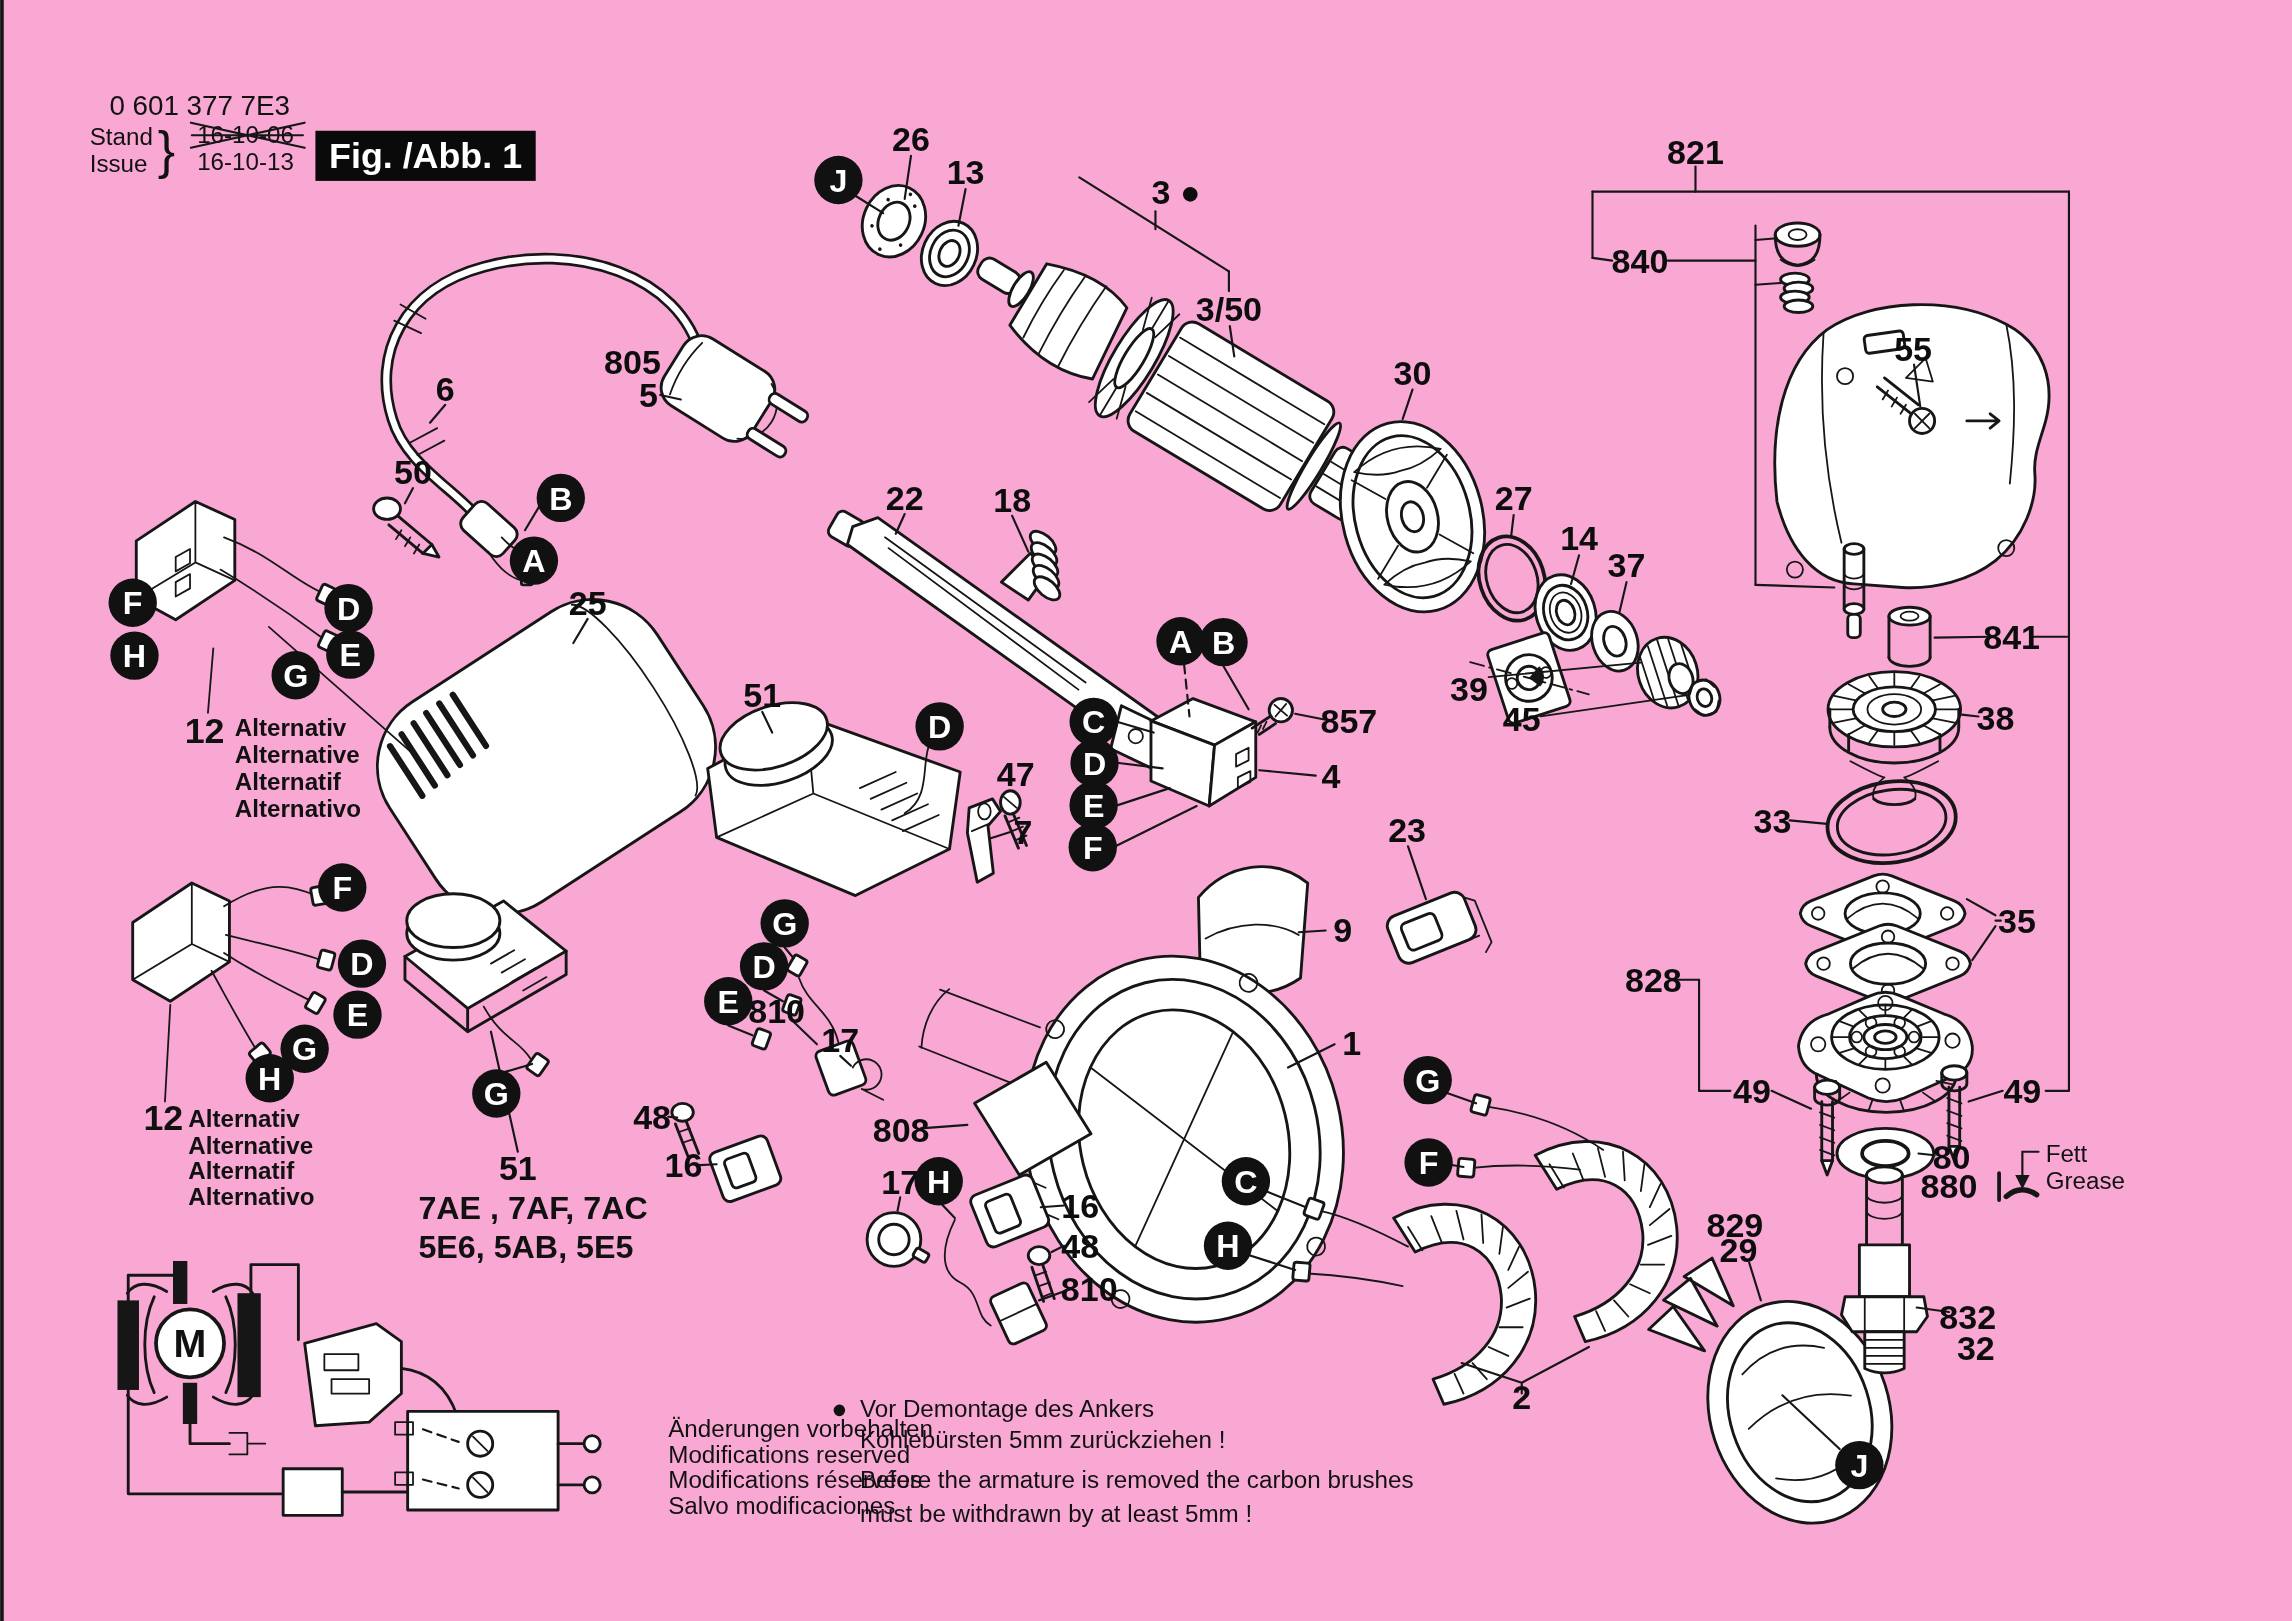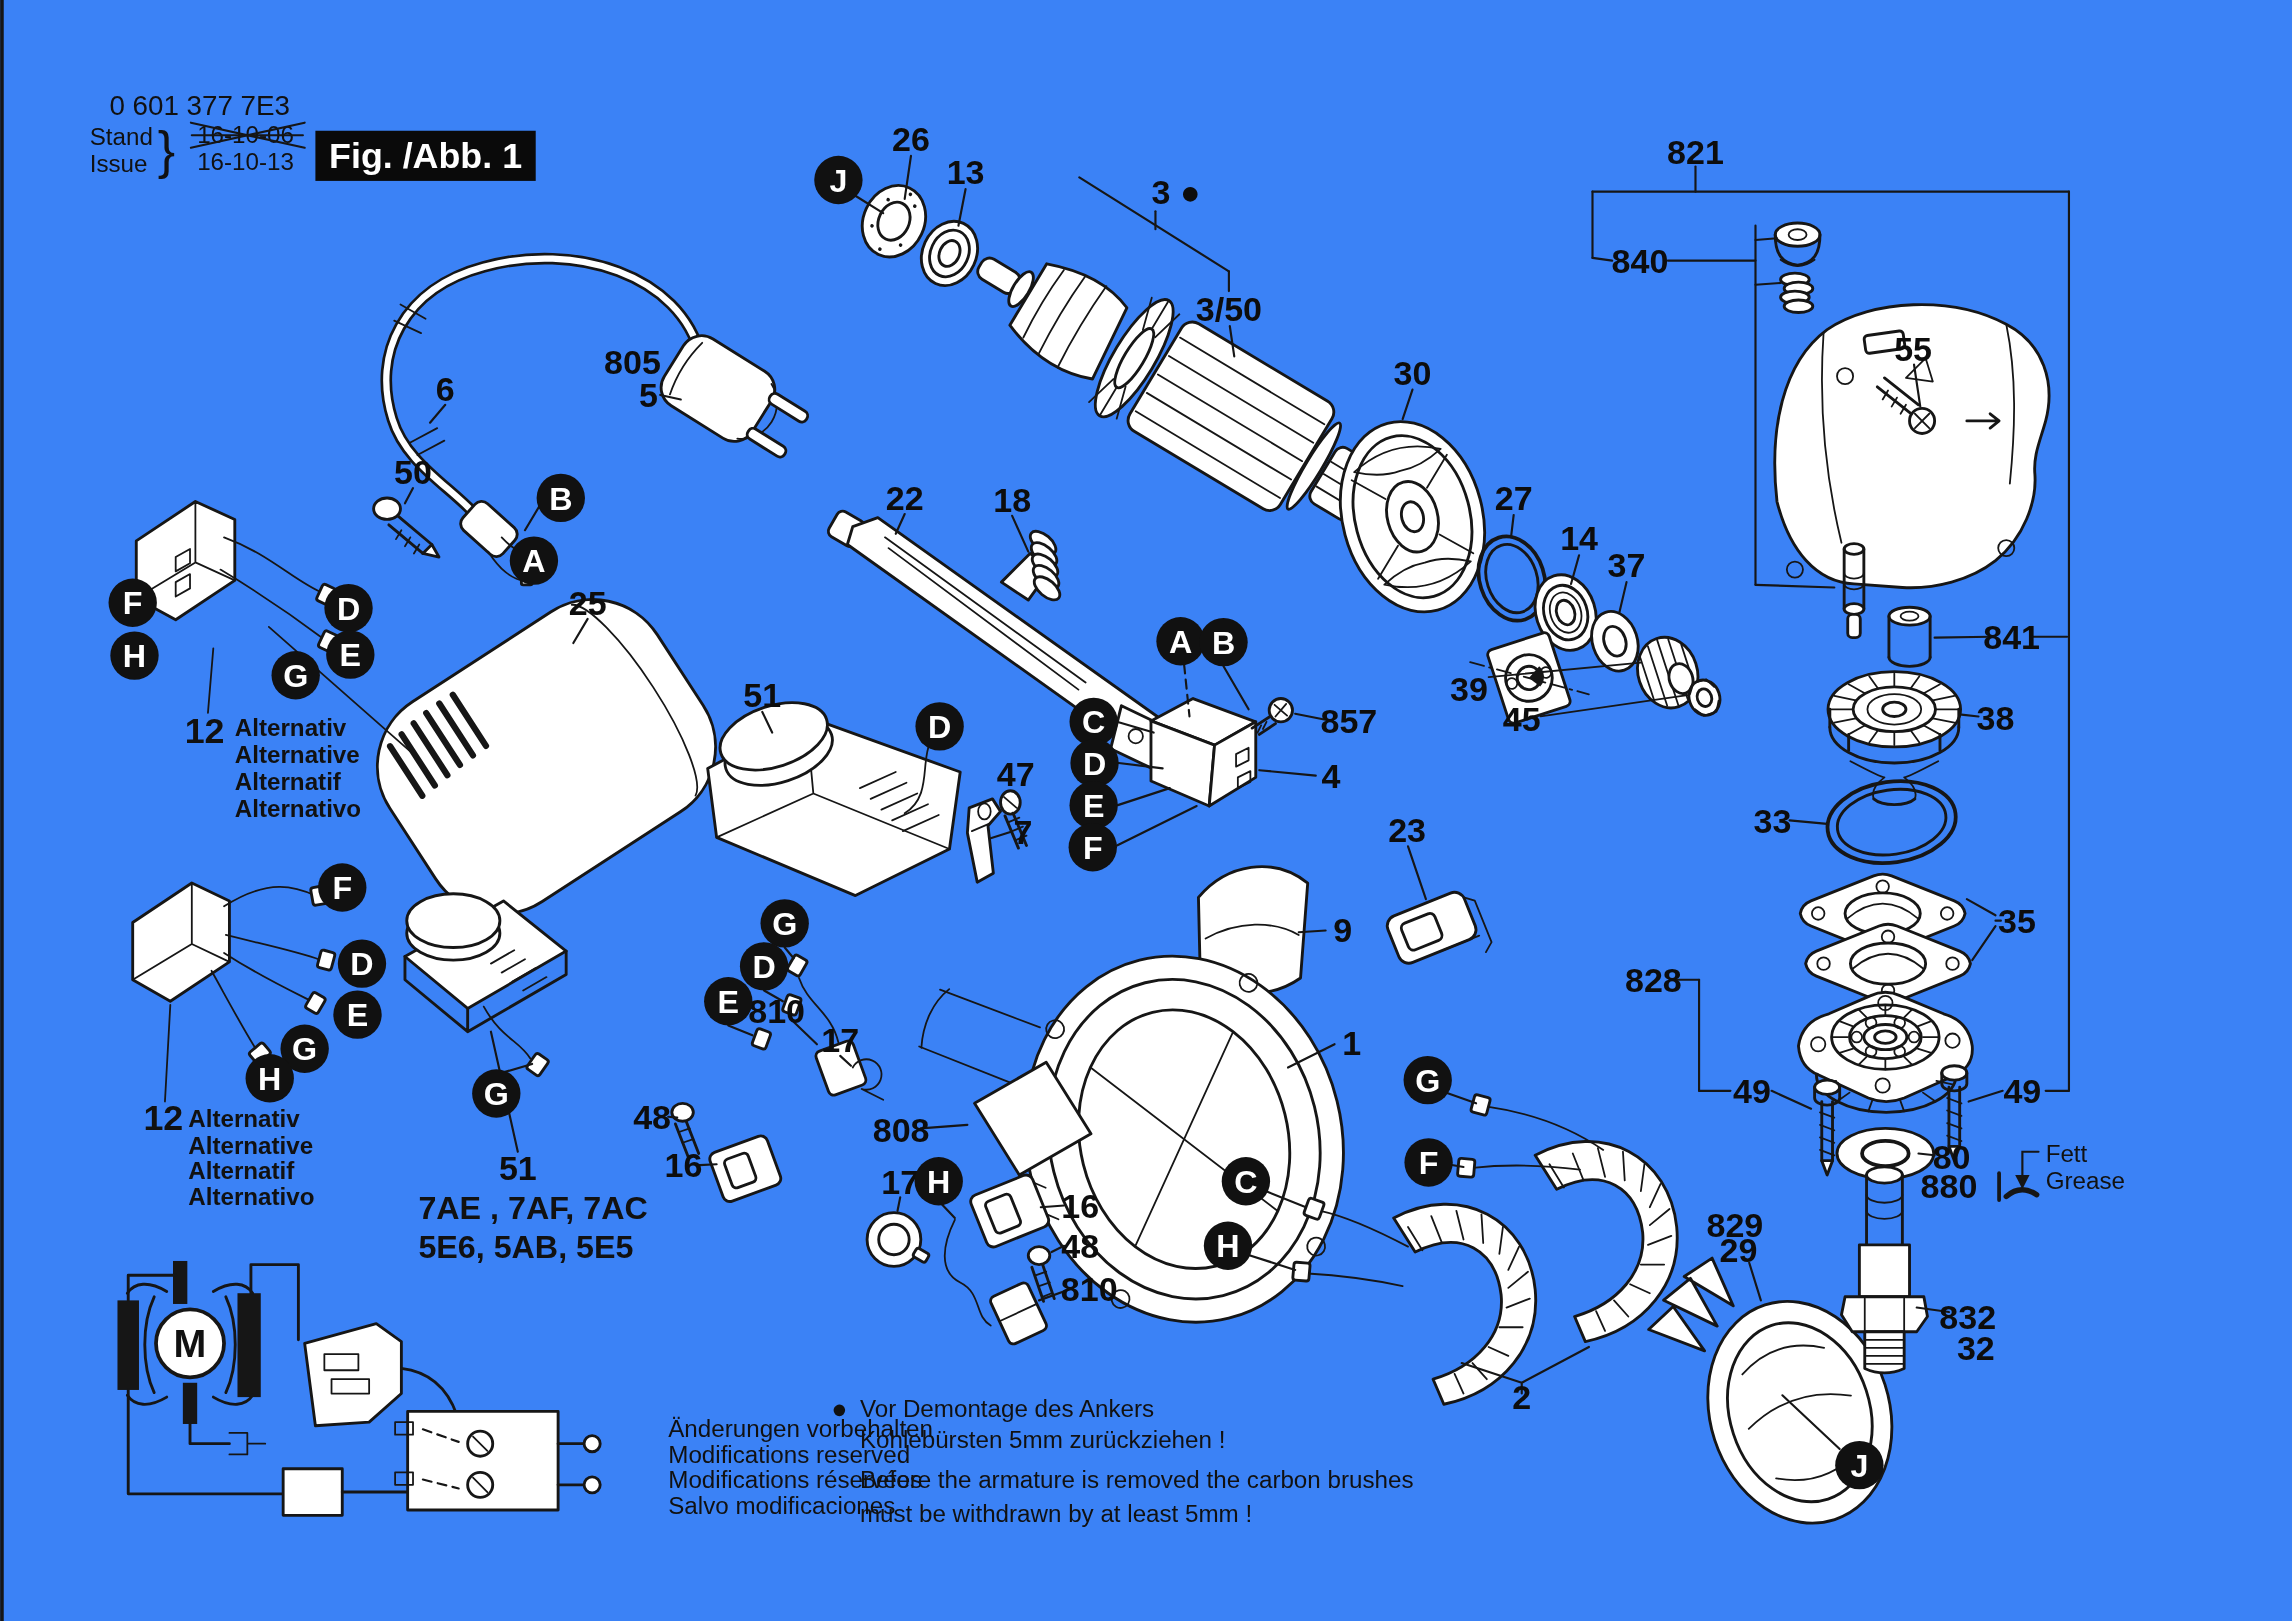--- a/index.html
+++ b/index.html
@@ -1,16 +1,16 @@
 <!DOCTYPE html>
 <html style="font-size:14.3px"><head>
 <meta charset="utf-8">
 <style>
   html,body{margin:0;padding:0;background:#e8e8e8}
-  .stage{position:relative;width:2293px;height:1621px;background:#3b82f6;overflow:hidden;
+  .stage{position:relative;width:2293px;height:1621px;background:#f9a8d4;overflow:hidden;
          font-family:"Liberation Sans",sans-serif}
   svg{position:absolute;left:0;top:0}
   .ln{fill:none;stroke:#161616;stroke-width:3.2;stroke-linecap:round;stroke-linejoin:round}
   .lnw{fill:#ffffff;stroke:#161616;stroke-width:3.2;stroke-linecap:round;stroke-linejoin:round}
   .thin{stroke-width:2}
   .sw4{stroke-width:4.2}
   .leader{fill:none;stroke:#161616;stroke-width:2.4;stroke-linecap:round}
   .dash{stroke-dasharray:10 7}
   .dashdot{stroke-dasharray:16 6 3 6}
   .fillb{fill:#161616;stroke:none}

